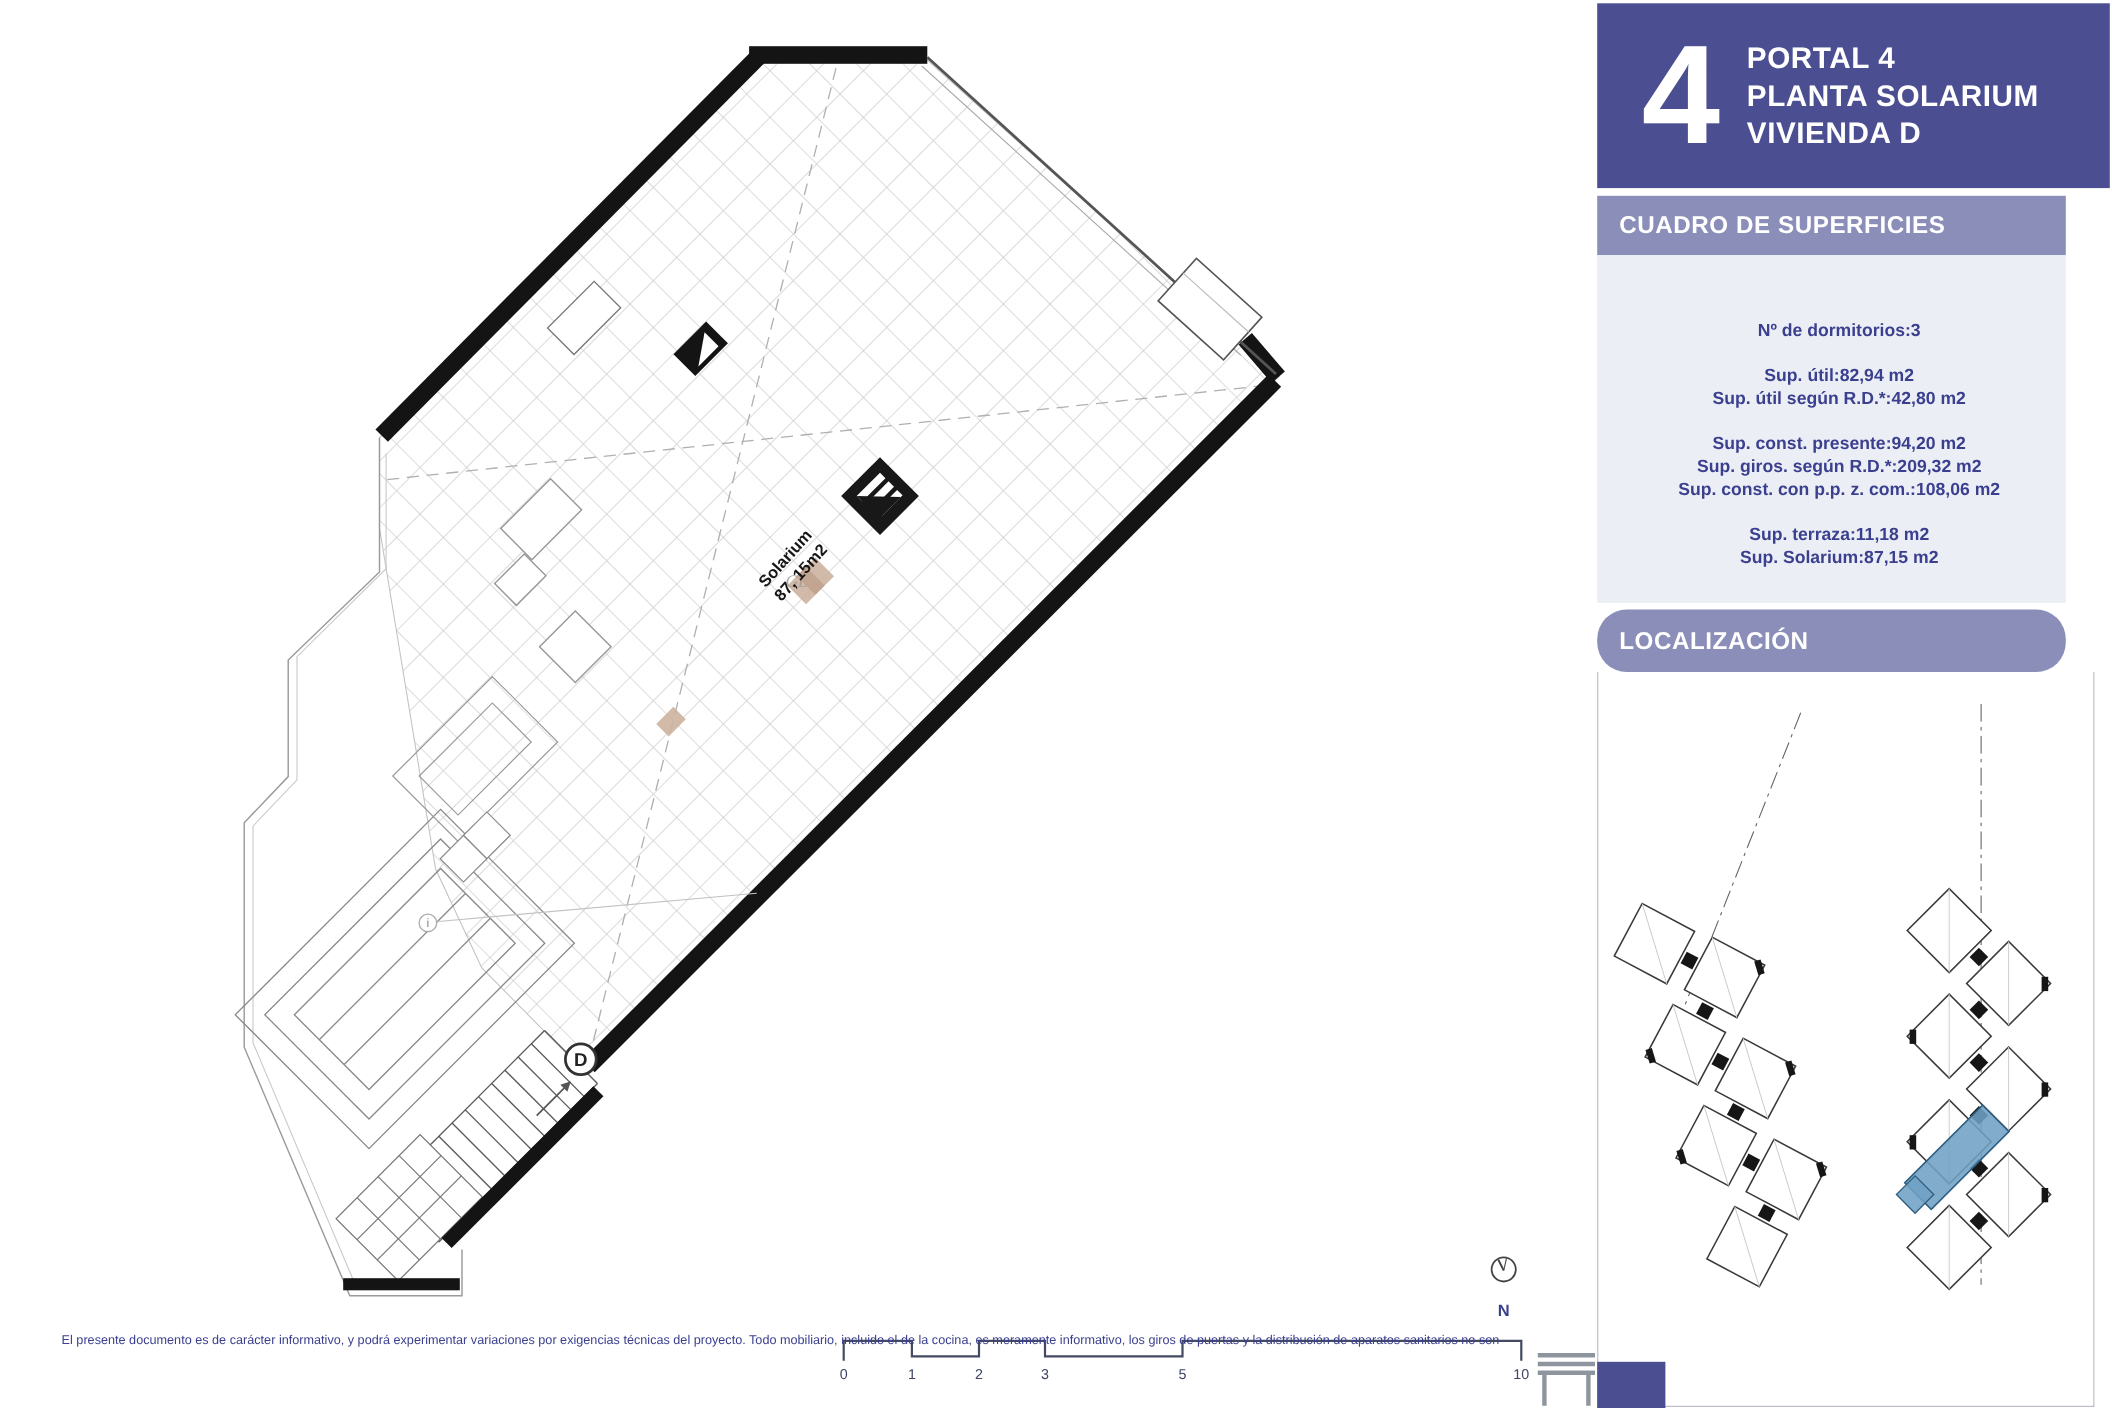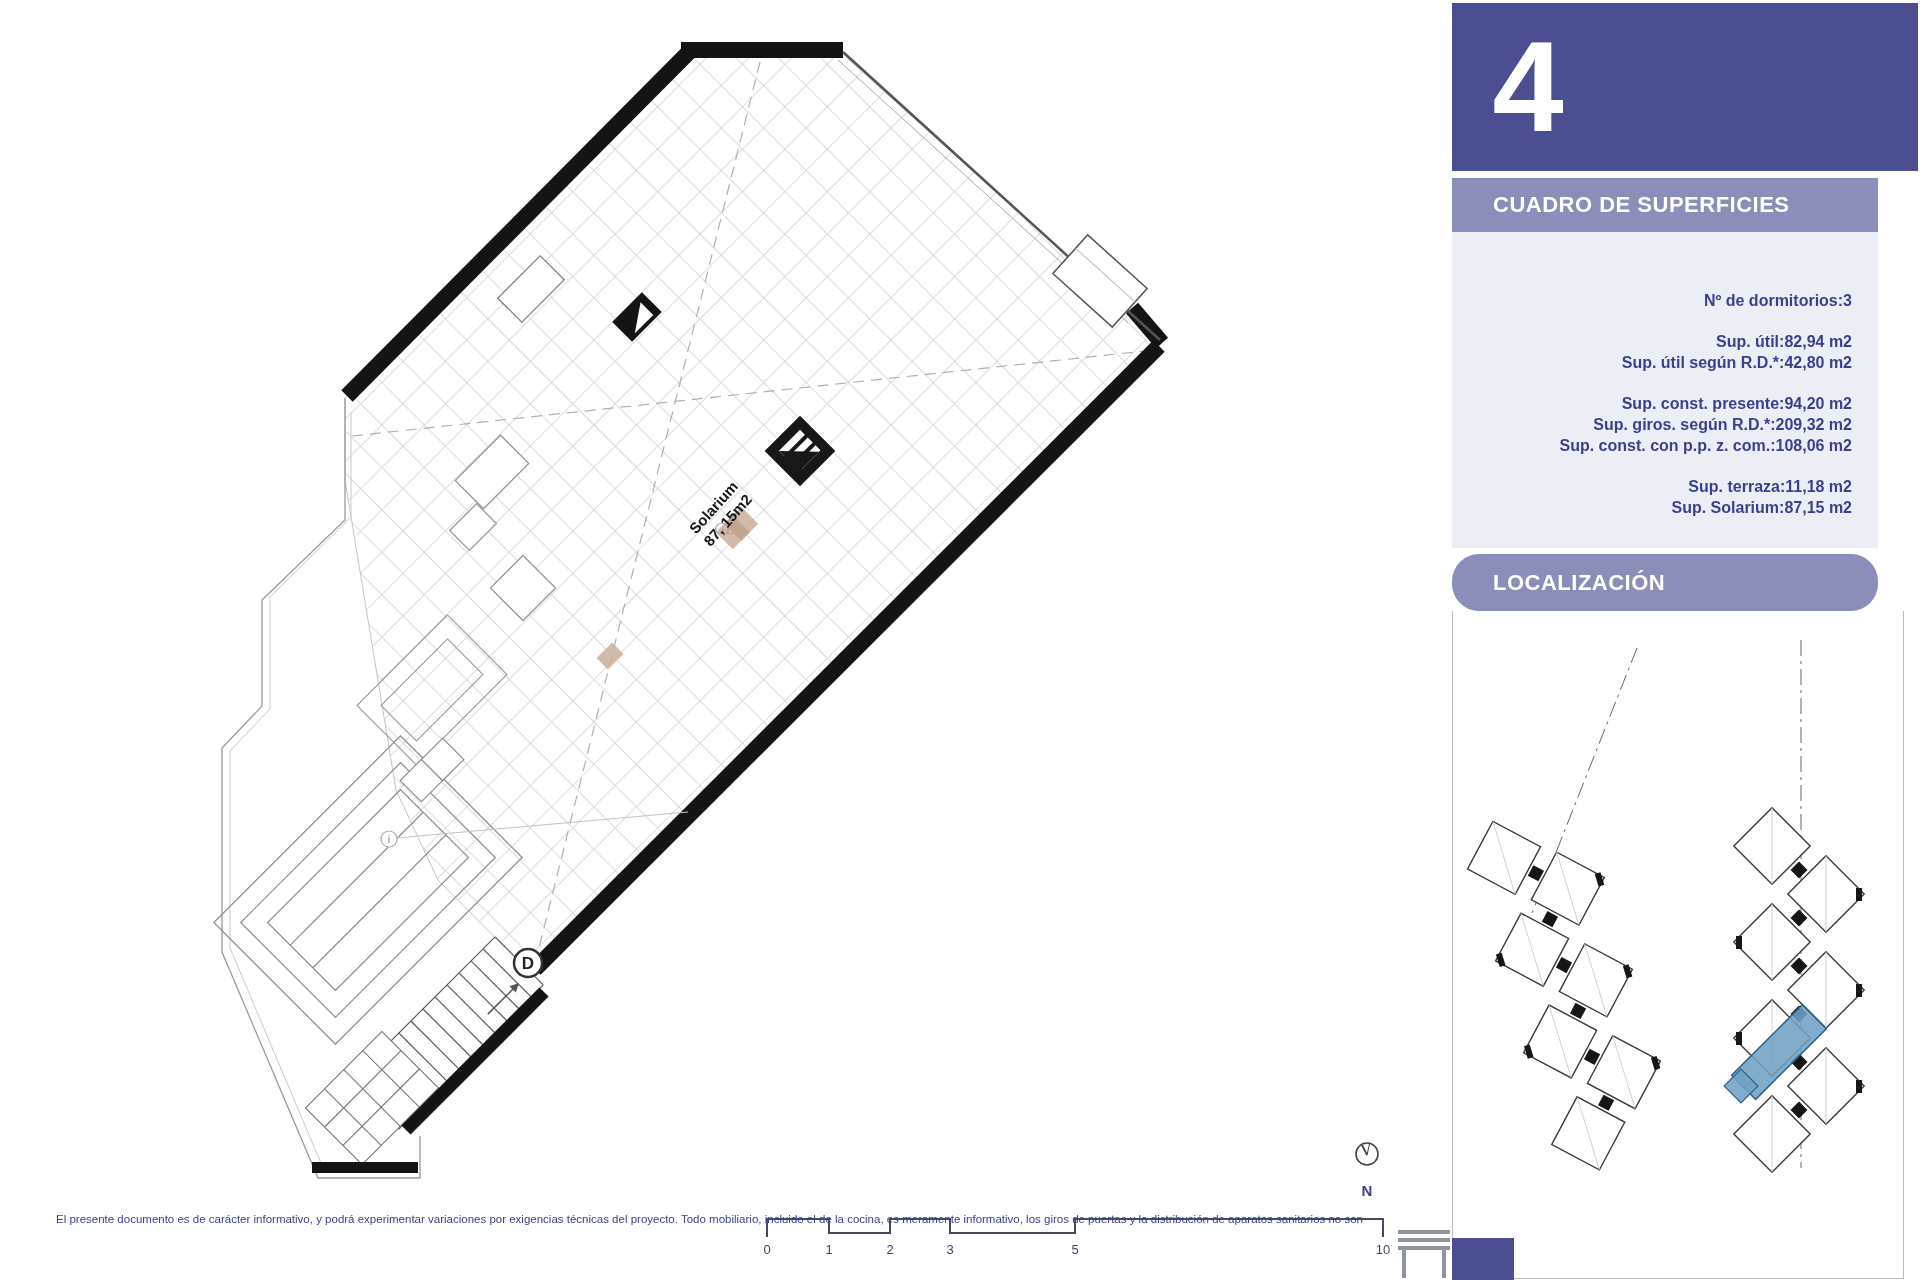--- a/index.html
+++ b/index.html
@@ -7,27 +7,27 @@
         font-family:"Liberation Sans",sans-serif;}
   svg text{font-family:"Liberation Sans",sans-serif;}
 
   
   .sidebar{position:absolute;left:1452px;top:0;width:468px;height:1280px;}
   .sheet-header{position:absolute;left:0;top:3px;width:466px;height:168px;
     background:var(--c-header,#4b4f92);display:flex;align-items:center;}
   .big-num{color:#fff;font-size:128px;font-weight:bold;line-height:1;margin-left:24px;width:104px;text-align:center;}
   .title-lines{color:#fff;font-weight:bold;font-size:27px;line-height:34px;letter-spacing:.5px;margin-left:8px;}
   .bar{position:absolute;left:0;width:426px;height:54px;background:var(--c-bar,#8b8eb8);
-    color:#fff;font-weight:bold;font-size:22px;letter-spacing:.5px;line-height:54px;padding-left:41px;box-sizing:border-box;}
+    color:#fff;font-weight:bold;font-size:22px;letter-spacing:.5px;line-height:54px;padding-left:20px;box-sizing:border-box;}
   .bar.sup{top:178px;}
   .bar.loc{top:554px;height:57px;line-height:57px;border-radius:27px;}
   .surf-table{position:absolute;left:0;top:232px;width:426px;height:316px;
     background:var(--c-table_bg,#eceef6);box-sizing:border-box;padding:58px 26px 0 40px;
     color:var(--c-text_blue,#3a3f8e);font-size:16px;font-weight:bold;}
-  .srow{display:flex;justify-content:flex-end;line-height:21px;}
+  .srow{display:flex;justify-content:center;line-height:21px;}
   .sgap{height:20px;}
   .loc-box{position:absolute;left:0;top:611px;width:452px;height:668px;
     border:1px solid #b9b9c2;border-top:none;box-sizing:border-box;background:#fff;}
   .mini{position:absolute;left:0;top:0;}
 
   
   .disclaimer{position:absolute;left:56px;top:1213px;width:1392px;
     color:var(--c-text_blue,#3a3f8e);font-size:11.5px;white-space:nowrap;overflow:hidden;}
   .logo-blue{position:absolute;left:1452px;top:1238px;width:62px;height:42px;background:var(--c-header,#4b4f92);}
   .logo-grey{position:absolute;left:1396px;top:1226px;}
@@ -195,20 +195,25 @@
       <text class="tick-num" x="950" y="1254">3</text>
       <text class="tick-num" x="1075" y="1254">5</text>
       <text class="tick-num" x="1383" y="1254">10</text>
     </g>
   </svg>
 
   <div class="sidebar">
 
     <div class="sheet-header">
       <div class="big-num">4</div>
+      <div class="title-lines">
+        <div>PORTAL 4</div>
+        <div>PLANTA SOLARIUM</div>
+        <div>VIVIENDA D</div>
+      </div>
     </div>
 
     <div class="bar sup">
       <span>CUADRO DE SUPERFICIES</span>
     </div>
 
     <div class="surf-table">
       <div class="srow">
         <span>Nº de dormitorios:</span>
           <span>3</span>

